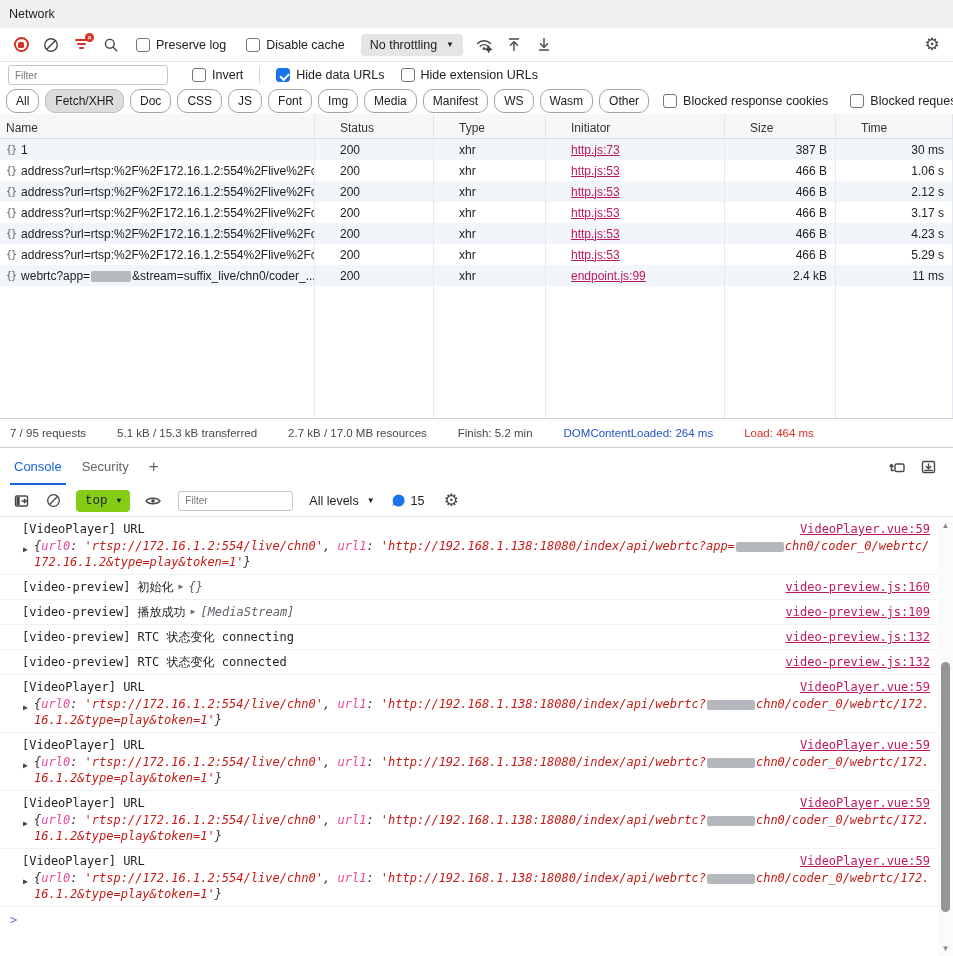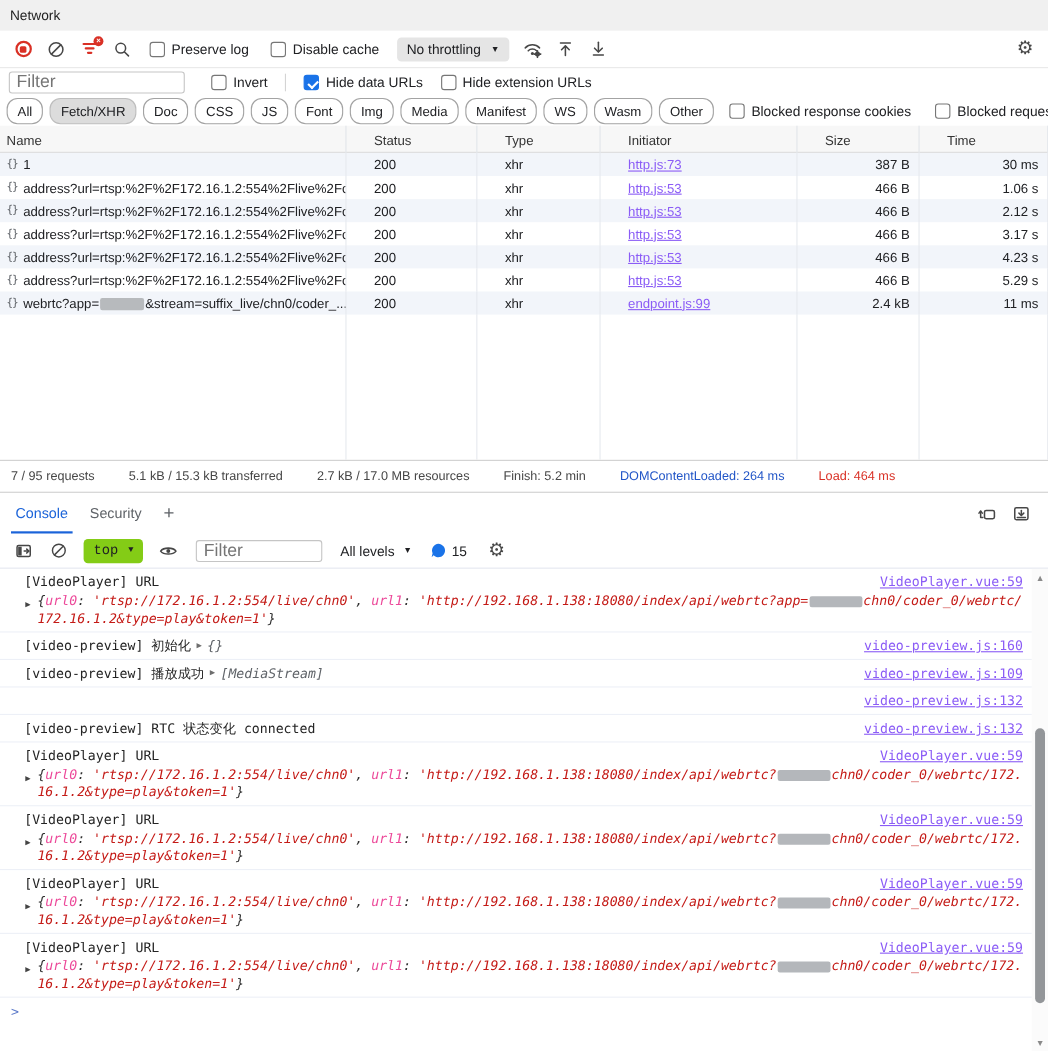--- a/index.html
+++ b/index.html
@@ -45,21 +45,21 @@
     display:flex; align-items:center; gap: 9px; height: 22px; padding: 0 9px;
     background:#e5e5e5; border-radius: 4px; font-size: 12.5px; color:#202124; margin: 0 4px; flex: 0 0 auto;
   }
   .caret { font-size: 8px; color:#202124; }
   .push-right { margin-left: auto; }
 
   
   .filter-row { height: 26px; display: flex; align-items: center; padding: 0 8px; flex: 0 0 auto; }
   .txt-input {
     height: 20px; border: 1px solid #c5c5c5; border-radius: 3px; padding: 0 6px;
-    font-size: 16px; font-family: "Liberation Sans", sans-serif; color:#202124; outline: none; background:#fff;
+    font-size: 10px; font-family: "Liberation Sans", sans-serif; color:#202124; outline: none; background:#fff;
   }
   .net-filter-input { width: 160px; margin-right: 16px; }
   .vdivider { width: 1px; height: 16px; background:#d4d4d4; margin: 0 8px; }
 
   
   .chips-row { height: 26px; display: flex; align-items: center; gap: 6px; padding: 0 6px; flex: 0 0 auto; }
   .chip {
     height: 19px; padding: 11px 9px; border: 1px solid #a3a3a3; border-radius: 10px; background: #fff;
     font-size: 12px; font-weight: 400; color:#202124; display:flex; align-items:center; font-family:"Liberation Sans",sans-serif;
   }
@@ -71,21 +71,21 @@
   .tgrid { display: grid; grid-template-columns: 315px 100px 93px 160px 92px 98px 1fr; gap: 19px; }
   .thead { height: 25px; background:#f7f7f7; border-bottom: 1px solid #dadada; flex: 0 0 auto; }
   .thead .cell { font-size: 12px; color:#333; display:flex; align-items:center; padding-left: 6px; border-right: 1px solid #e2e5ea; }
   .thead .cell:last-child { border-right: none; }
   .trow { height: 21px; flex: 0 0 auto; }
   .trow.stripe { background:#f2f5fa; }
   .trow .cell { display:flex; align-items:center; padding-left: 6px; border-right: 1px solid #e6e9ee; overflow:hidden; white-space:nowrap; font-size:12px; color:#202124; }
   .trow .cell:last-child { border-right:none; }
   .cell.num { justify-content: flex-end; padding-right: 8px; padding-left: 0; }
   .req-icon { font-family: "DejaVu Sans Mono", monospace; font-size: 10px; color:#5f6368; letter-spacing:-1px; margin-right: 5px; flex:0 0 auto; }
-  .init-link, .src-link { color:#8b5cf6; text-decoration: underline; cursor: pointer; }
+  .init-link, .src-link { color:#be185d; text-decoration: underline; cursor: pointer; }
   .redact-box { display:inline-block; width: 40px; height: 11px; background:#b7babd; border-radius: 2px; vertical-align: middle; margin: 0 1px; }
   .tfill { flex: 1 1 auto; }
   .tfill .cell { border-right: 1px solid #e6e9ee; height: 100%; }
   .tfill .cell:last-child { border-right:none; }
 
   
   .summary {
     height: 29px; border-top: 1px solid #cfcfcf; display:flex; align-items:center; gap: 31px;
     padding: 0 10px; font-size: 11.5px; color:#474747; flex: 0 0 auto; background:#fff;
   }
@@ -491,20 +491,21 @@
         <div class="msg">
     <div class="msg-line1">
       <span class="msg-label">[video-preview] 播放成功</span>
       <span class="tri">▶</span>
       <span class="preview-muted">[MediaStream]</span>
       <span class="src-link">video-preview.js:109</span>
     </div>
   </div>
         <div class="msg">
     <div class="msg-line1">
+      <span class="msg-label">[video-preview] RTC 状态变化 connecting</span>
       <span class="src-link">video-preview.js:132</span>
     </div>
   </div>
         <div class="msg">
     <div class="msg-line1">
       <span class="msg-label">[video-preview] RTC 状态变化 connected</span>
       <span class="src-link">video-preview.js:132</span>
     </div>
   </div>
         <div class="msg">

